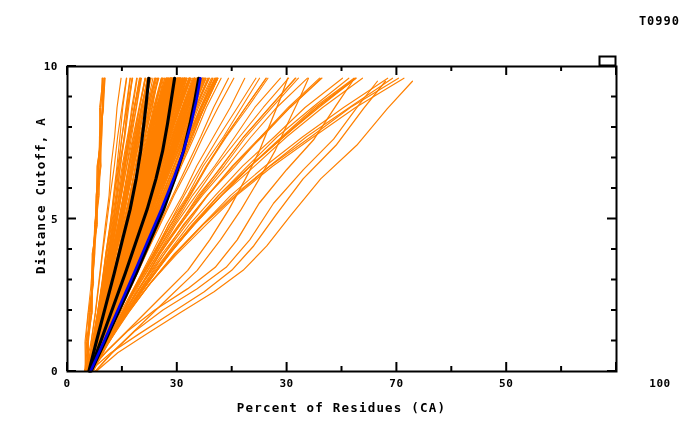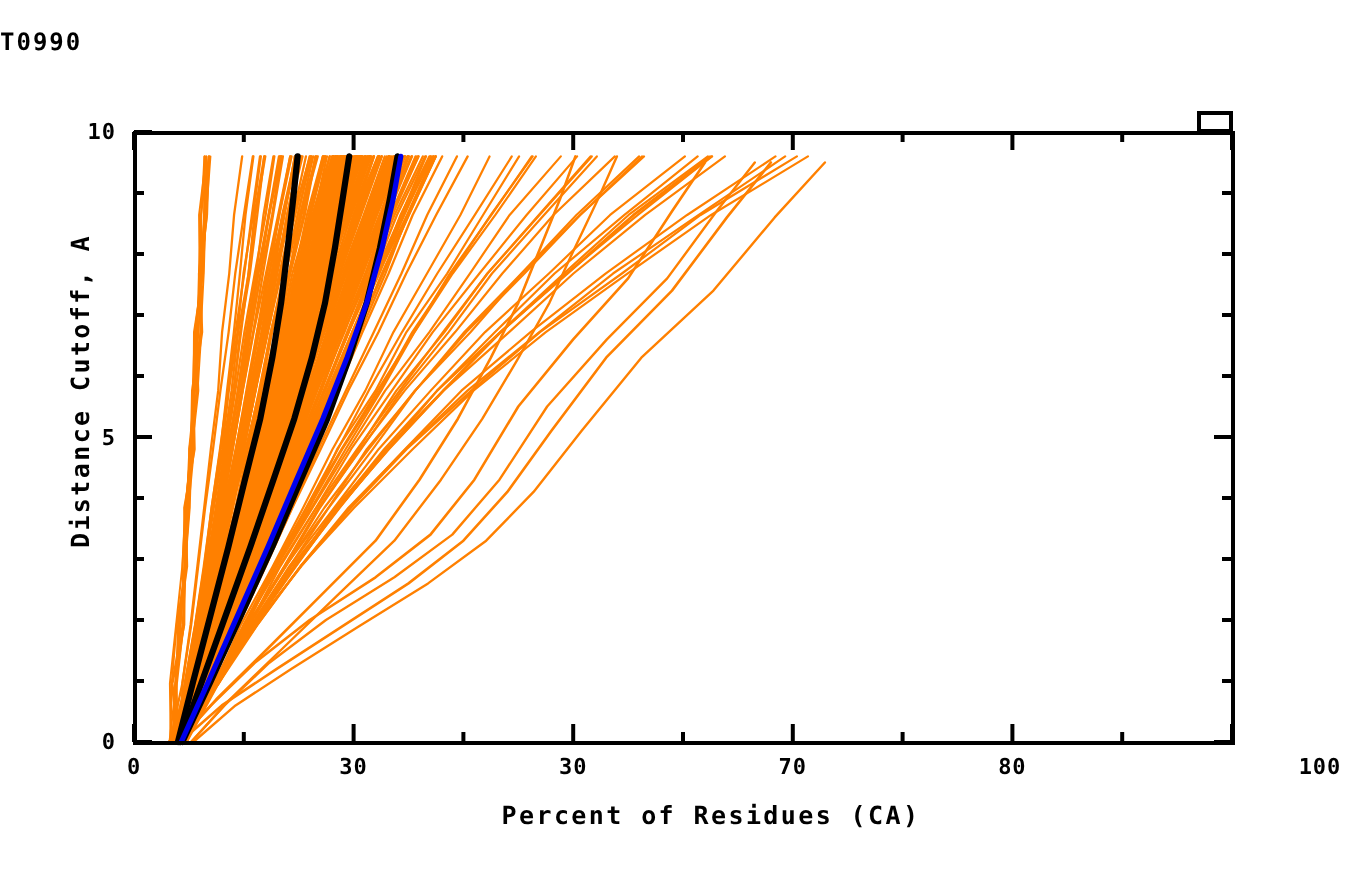--- a/index.html
+++ b/index.html
@@ -3,31 +3,31 @@
 <meta charset="utf-8">
 <style>
   html,body{margin:0;padding:0;}
   body{
     width:680px;height:440px;background:#ffffff;overflow:hidden;
     font-family:"DejaVu Sans Mono","Liberation Mono",monospace;
     position:relative;
   }
   #stage{position:absolute;left:0;top:0;width:680px;height:440px;}
   #title{
-    position:absolute;left:0;top:14px;width:680px;text-align:left;
+    position:absolute;left:0;top:14px;width:680px;text-align:right;
     font-size:12px;font-weight:bold;color:#000;letter-spacing:1px;
   }
   #plot-svg{position:absolute;left:0;top:0;}
   #ylabel{
     position:absolute;left:-80px;top:188px;width:240px;text-align:center;
     transform:rotate(-90deg);transform-origin:center center;
     font-size:12.5px;font-weight:bold;color:#000;letter-spacing:1.2px;
   }
   #xlabel{
-    position:absolute;left:81px;top:400px;width:549px;text-align:center;
+    position:absolute;left:67px;top:400px;width:549px;text-align:center;
     font-size:12.5px;font-weight:bold;color:#000;letter-spacing:1.2px;
   }
   .ticklbl{
     position:absolute;font-size:11px;font-weight:bold;color:#000;
     letter-spacing:0.5px;white-space:nowrap;
   }
   .xtl{transform:translateX(-50%);top:377px;}
   .ytl{transform:translateY(-50%);text-align:right;}
 </style>
 </head>
@@ -347,21 +347,21 @@
   </svg>
 
   <div id="ylabel">Distance Cutoff, A</div>
   <div id="xlabel">Percent of Residues (CA)</div>
 
   <div id="xticklabels">
       <div class="ticklbl xtl" style="left: 67px;">0</div>
       <div class="ticklbl xtl" style="left: 176.8px;">30</div>
       <div class="ticklbl xtl" style="left: 286.6px;">30</div>
       <div class="ticklbl xtl" style="left: 396.4px;">70</div>
-      <div class="ticklbl xtl" style="left: 506.2px;">80</div>
+      <div class="ticklbl xtl" style="left: 506.2px;">50</div>
       <div class="ticklbl xtl" style="left: 616px; margin-left: 44px;">100</div>
     </div>
   <div id="yticklabels">
       <div class="ticklbl ytl" style="top: 371px; left: 22px; width: 36px;">0</div>
       <div class="ticklbl ytl" style="top: 218.5px; left: 22px; width: 36px;">5</div>
       <div class="ticklbl ytl" style="top: 66px; left: 22px; width: 36px;">10</div>
     </div>
 
 </div>
 

